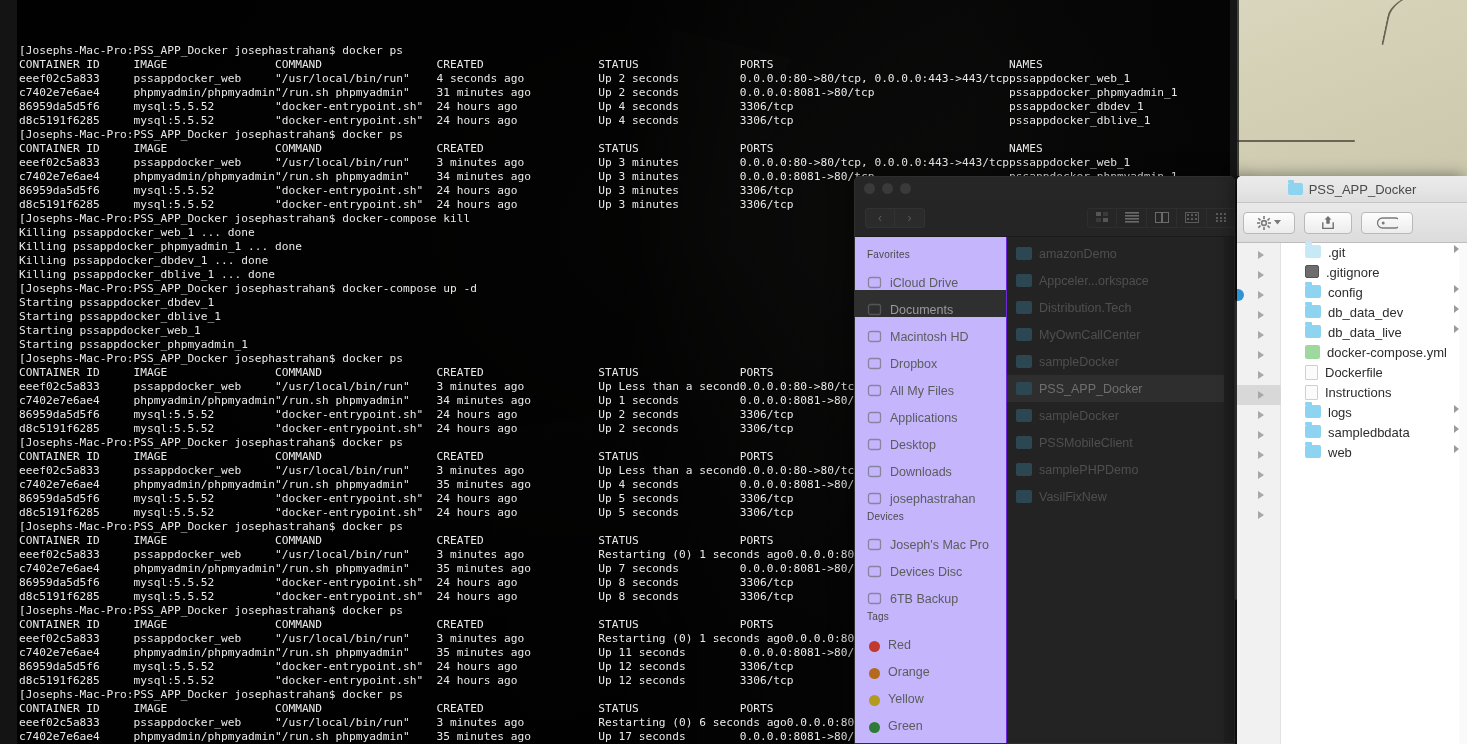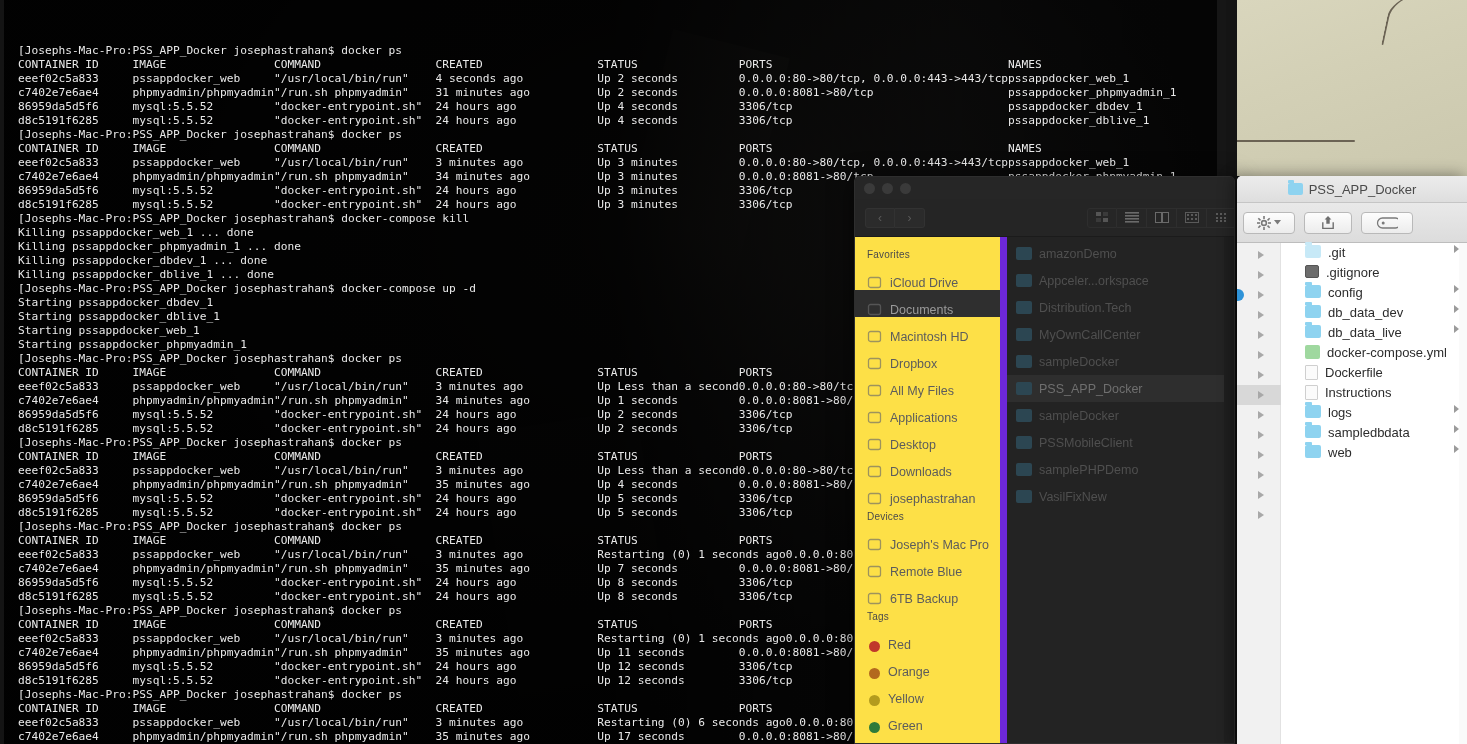--- a/index.html
+++ b/index.html
@@ -21,23 +21,23 @@
     position:absolute; left:1237px; top:0; width:230px; height:176px;
     background:linear-gradient(160deg,#d9d6bd 0%,#d3d0b6 40%,#cbc8ae 100%);
     overflow:hidden;
   }
   #wall-right .stroke1{position:absolute;left:150px;top:-10px;width:140px;height:70px;
     border-left:2px solid #6b6354;border-radius:60% 0 0 0;transform:rotate(12deg);}
   #wall-right .stroke2{position:absolute;left:-10px;top:140px;width:128px;height:2px;background:#6b6354;border-radius:2px;}
 
   
   #terminal{
-    position:absolute; left:4px; top:0; width:1222px; height:744px;
+    position:absolute; left:17px; top:0; width:1222px; height:744px;
     color:#e9e9e9; font-size:11.2px; line-height:14px;
-    padding:2px 0 0 14px; white-space:pre; overflow:hidden;
+    padding:2px 0 0 2px; white-space:pre; overflow:hidden;
     text-shadow:0 0 1px rgba(0,0,0,.9);
   }
   #terminal .ln{ display:block; height:14px; }
   
   #term-veil{position:absolute;left:0;top:0;width:1222px;height:744px;
     background:linear-gradient(90deg,rgba(0,0,0,.93) 0%,rgba(0,0,0,.93) 50%,rgba(0,0,0,.80) 64%,rgba(0,0,0,.70) 78%,rgba(0,0,0,.76) 100%);}
   #term-scrollbar{position:absolute;right:0;top:0;width:9px;height:744px;background:rgba(255,255,255,.07);}
   #term-scrollthumb{position:absolute;right:1px;top:300px;width:7px;height:300px;background:rgba(200,200,200,.35);border-radius:4px;}
 
   
@@ -56,22 +56,22 @@
     display:flex;align-items:center;justify-content:center;color:#5a5a5a;font-size:12px;}
   #finder-back .navgrp{display:flex;}
   #finder-back .navgrp .navbtn:first-child{border-radius:3px 0 0 3px;}
   #finder-back .navgrp .navbtn:last-child{border-radius:0 3px 3px 0;border-left:none;}
   #finder-back .viewgrp{display:flex;margin-left:154px;}
   #finder-back .viewbtn{width:30px;height:20px;border:1px solid #2e2e2e;border-left:none;background:#262626;
     display:flex;align-items:center;justify-content:center;}
   #finder-back .viewbtn:first-child{border-left:1px solid #2e2e2e;border-radius:3px 0 0 3px;}
   #finder-back .viewbtn:last-child{border-radius:0 3px 3px 0;}
   #finder-back .body{display:flex;height:508px;}
-  #finder-back .sidebar{width:152px;background:#fde047;padding-top:7px;overflow:hidden;
-    border-right:7px solid #6d28d9;}
+  #finder-back .sidebar{width:152px;background:#c4b5fd;padding-top:7px;overflow:hidden;
+    border-right:1px solid #6d28d9;}
   #finder-back .sb-head{font-size:10px;color:#4a4a4a;padding:5px 0 3px 12px;letter-spacing:.2px;}
   #finder-back .sb-item{height:27px;display:flex;align-items:flex-end;padding-left:12px;gap:8px;
     font-size:12.5px;color:#5c5c5c;}
   #finder-back .sb-item.sel{background:#2f2f2f;color:#9a9a9a;}
   #finder-back .sb-ic{width:15px;height:15px;display:inline-block;opacity:.65;}
   #finder-back .dot{width:11px;height:11px;border-radius:50%;display:inline-block;margin-left:2px;}
   #finder-back .filecol{flex:1;background:#232323;padding-top:3px;overflow:hidden;position:relative;text-align:center;}
   #finder-back .frow{height:27px;display:flex;align-items:center;gap:7px;padding-left:9px;font-size:12.5px;color:#4f4f4f;}
   #finder-back .frow.sel{background:#2e2e2e;color:#6f6f6f;}
   #finder-back .ffold{width:16px;height:13px;background:#2c4652;border-radius:2px;flex:none;}
@@ -267,21 +267,21 @@
         <div class="sb-item">
           <span class="sb-ic"><svg width="15" height="15" viewBox="0 0 15 15">
               <rect x="1.5" y="2.5" width="12" height="10" rx="2" fill="none" stroke="#6a6a6a" stroke-width="1.3"></rect>
             </svg></span>
           <span>Joseph's Mac Pro</span>
         </div>
         <div class="sb-item">
           <span class="sb-ic"><svg width="15" height="15" viewBox="0 0 15 15">
               <rect x="1.5" y="2.5" width="12" height="10" rx="2" fill="none" stroke="#6a6a6a" stroke-width="1.3"></rect>
             </svg></span>
-          <span>Remote Blue</span>
+          <span>Devices Disc</span>
         </div>
         <div class="sb-item">
           <span class="sb-ic"><svg width="15" height="15" viewBox="0 0 15 15">
               <rect x="1.5" y="2.5" width="12" height="10" rx="2" fill="none" stroke="#6a6a6a" stroke-width="1.3"></rect>
             </svg></span>
           <span>6TB Backup</span>
         </div>
         <div class="sb-head">Tags</div>
         <div class="sb-item">
           <span class="dot" style="background: rgb(192, 57, 43);"></span>

